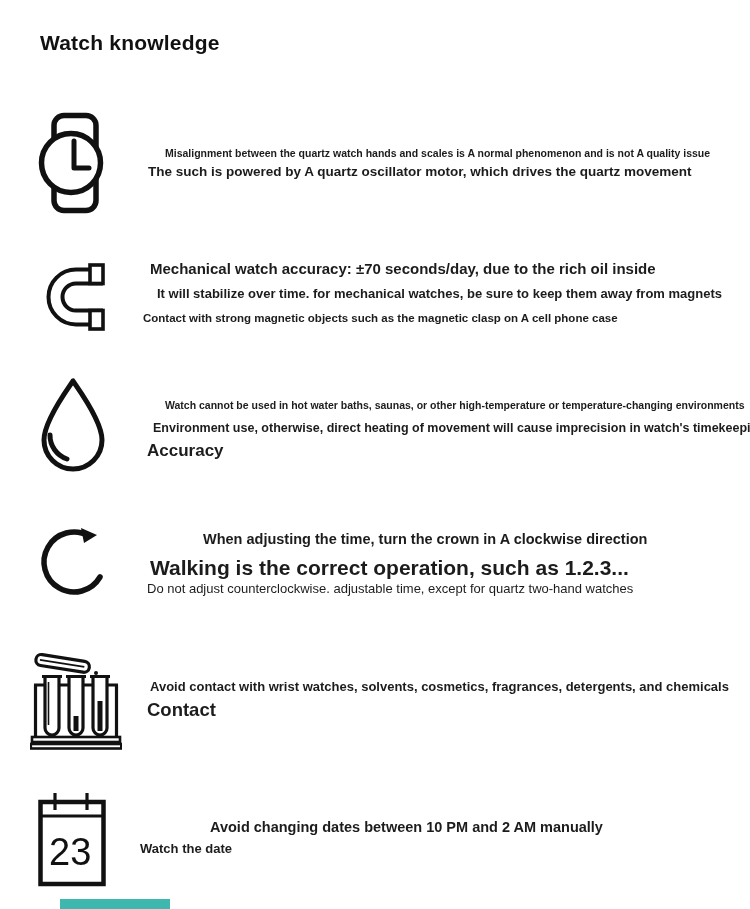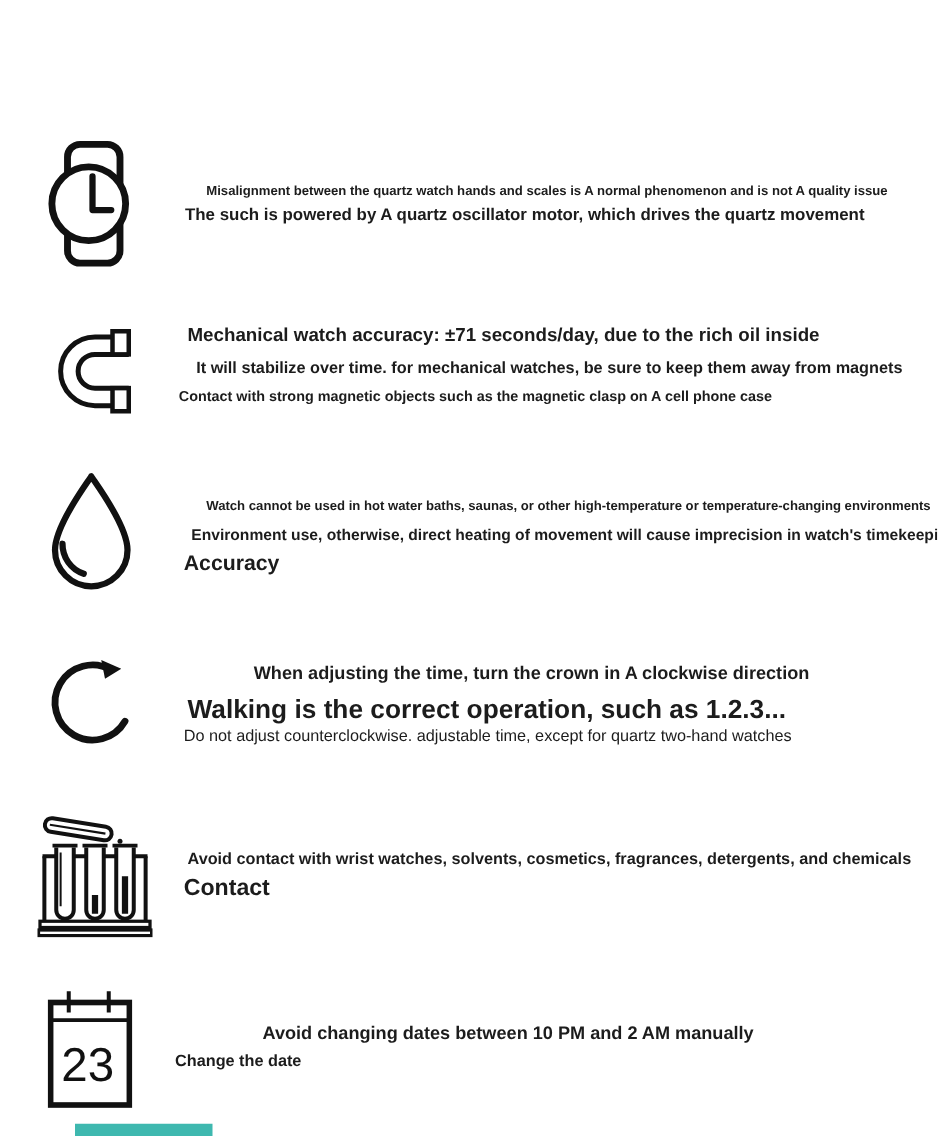--- a/index.html
+++ b/index.html
@@ -40,35 +40,36 @@
   .i-tubes{left:30px;top:645px;width:92px;height:105px;}
   .i-cal{left:38px;top:790px;width:68px;height:98px;}
 
   .accent-bar{position:absolute;left:60px;top:899px;width:110px;height:10px;}
 </style>
 </head>
 <body>
 
 <div id="page">
 
+  <div class="abs title">Watch knowledge</div>
 
   <svg class="icon i-watch" viewBox="0 0 72 102">
     <rect x="16" y="3.5" width="42" height="95" rx="10" fill="none" stroke="#111" stroke-width="5.5"></rect>
     <circle cx="33" cy="51" r="29.5" fill="#fff" stroke="#111" stroke-width="5.5"></circle>
     <path d="M36,29 V56 H51" fill="none" stroke="#111" stroke-width="5" stroke-linecap="round" stroke-linejoin="round"></path>
   </svg>
   <div class="abs s0l0">Misalignment between the quartz watch hands and scales is A normal phenomenon and is not A quality issue</div>
   <div class="abs s0l1">The such is powered by A quartz oscillator motor, which drives the quartz movement</div>
 
   <svg class="icon i-magnet" viewBox="0 0 70 70">
     <path d="M63,7.5 H38 A27.5,27.5 0 0 0 38,62.5 H63 V48.5 H38 A13.5,13.5 0 0 1 38,21.5 H63 Z" fill="#fff" stroke="#111" stroke-width="4" stroke-linejoin="miter"></path>
     <rect x="52" y="3" width="13" height="18.5" fill="#fff" stroke="#111" stroke-width="3.6"></rect>
     <rect x="52" y="48.5" width="13" height="18.5" fill="#fff" stroke="#111" stroke-width="3.6"></rect>
   </svg>
-  <div class="abs s1l0">Mechanical watch accuracy: ±71 seconds/day, due to the rich oil inside</div>
+  <div class="abs s1l0">Mechanical watch accuracy: ±70 seconds/day, due to the rich oil inside</div>
   <div class="abs s1l1">It will stabilize over time. for mechanical watches, be sure to keep them away from magnets</div>
   <div class="abs s1l2">Contact with strong magnetic objects such as the magnetic clasp on A cell phone case</div>
 
   <svg class="icon i-drop" viewBox="0 0 80 96">
     <path d="M40,4 C37,9 11,43 11,63 a29,29 0 0 0 58,0 C69,43 43,9 40,4 Z" fill="none" stroke="#111" stroke-width="5" stroke-linejoin="round"></path>
     <path d="M17,58 a25,25 0 0 0 17,24" fill="none" stroke="#111" stroke-width="5" stroke-linecap="round"></path>
   </svg>
   <div class="abs s2l0">Watch cannot be used in hot water baths, saunas, or other high-temperature or temperature-changing environments</div>
   <div class="abs s2l1">Environment use, otherwise, direct heating of movement will cause imprecision in watch's timekeeping</div>
   <div class="abs s2l2">Accuracy</div>
@@ -110,17 +111,17 @@
   <div class="abs s4l1">Contact</div>
 
   <svg class="icon i-cal" viewBox="0 0 68 98">
     <rect x="2.5" y="12" width="63" height="82" fill="#fff" stroke="#111" stroke-width="4.5"></rect>
     <line x1="17" y1="3" x2="17" y2="20" stroke="#111" stroke-width="3.2"></line>
     <line x1="49" y1="3" x2="49" y2="20" stroke="#111" stroke-width="3.2"></line>
     <line x1="2.5" y1="26" x2="65.5" y2="26" stroke="#111" stroke-width="3"></line>
     <text x="11" y="75" font-size="38" fill="#111">23</text>
   </svg>
   <div class="abs s5l0">Avoid changing dates between 10 PM and 2 AM manually</div>
-  <div class="abs s5l1">Change the date</div>
+  <div class="abs s5l1">Watch the date</div>
 
   <div class="accent-bar" style="background: rgb(62, 184, 175);"></div>
 
 </div>
 
 </body></html>

